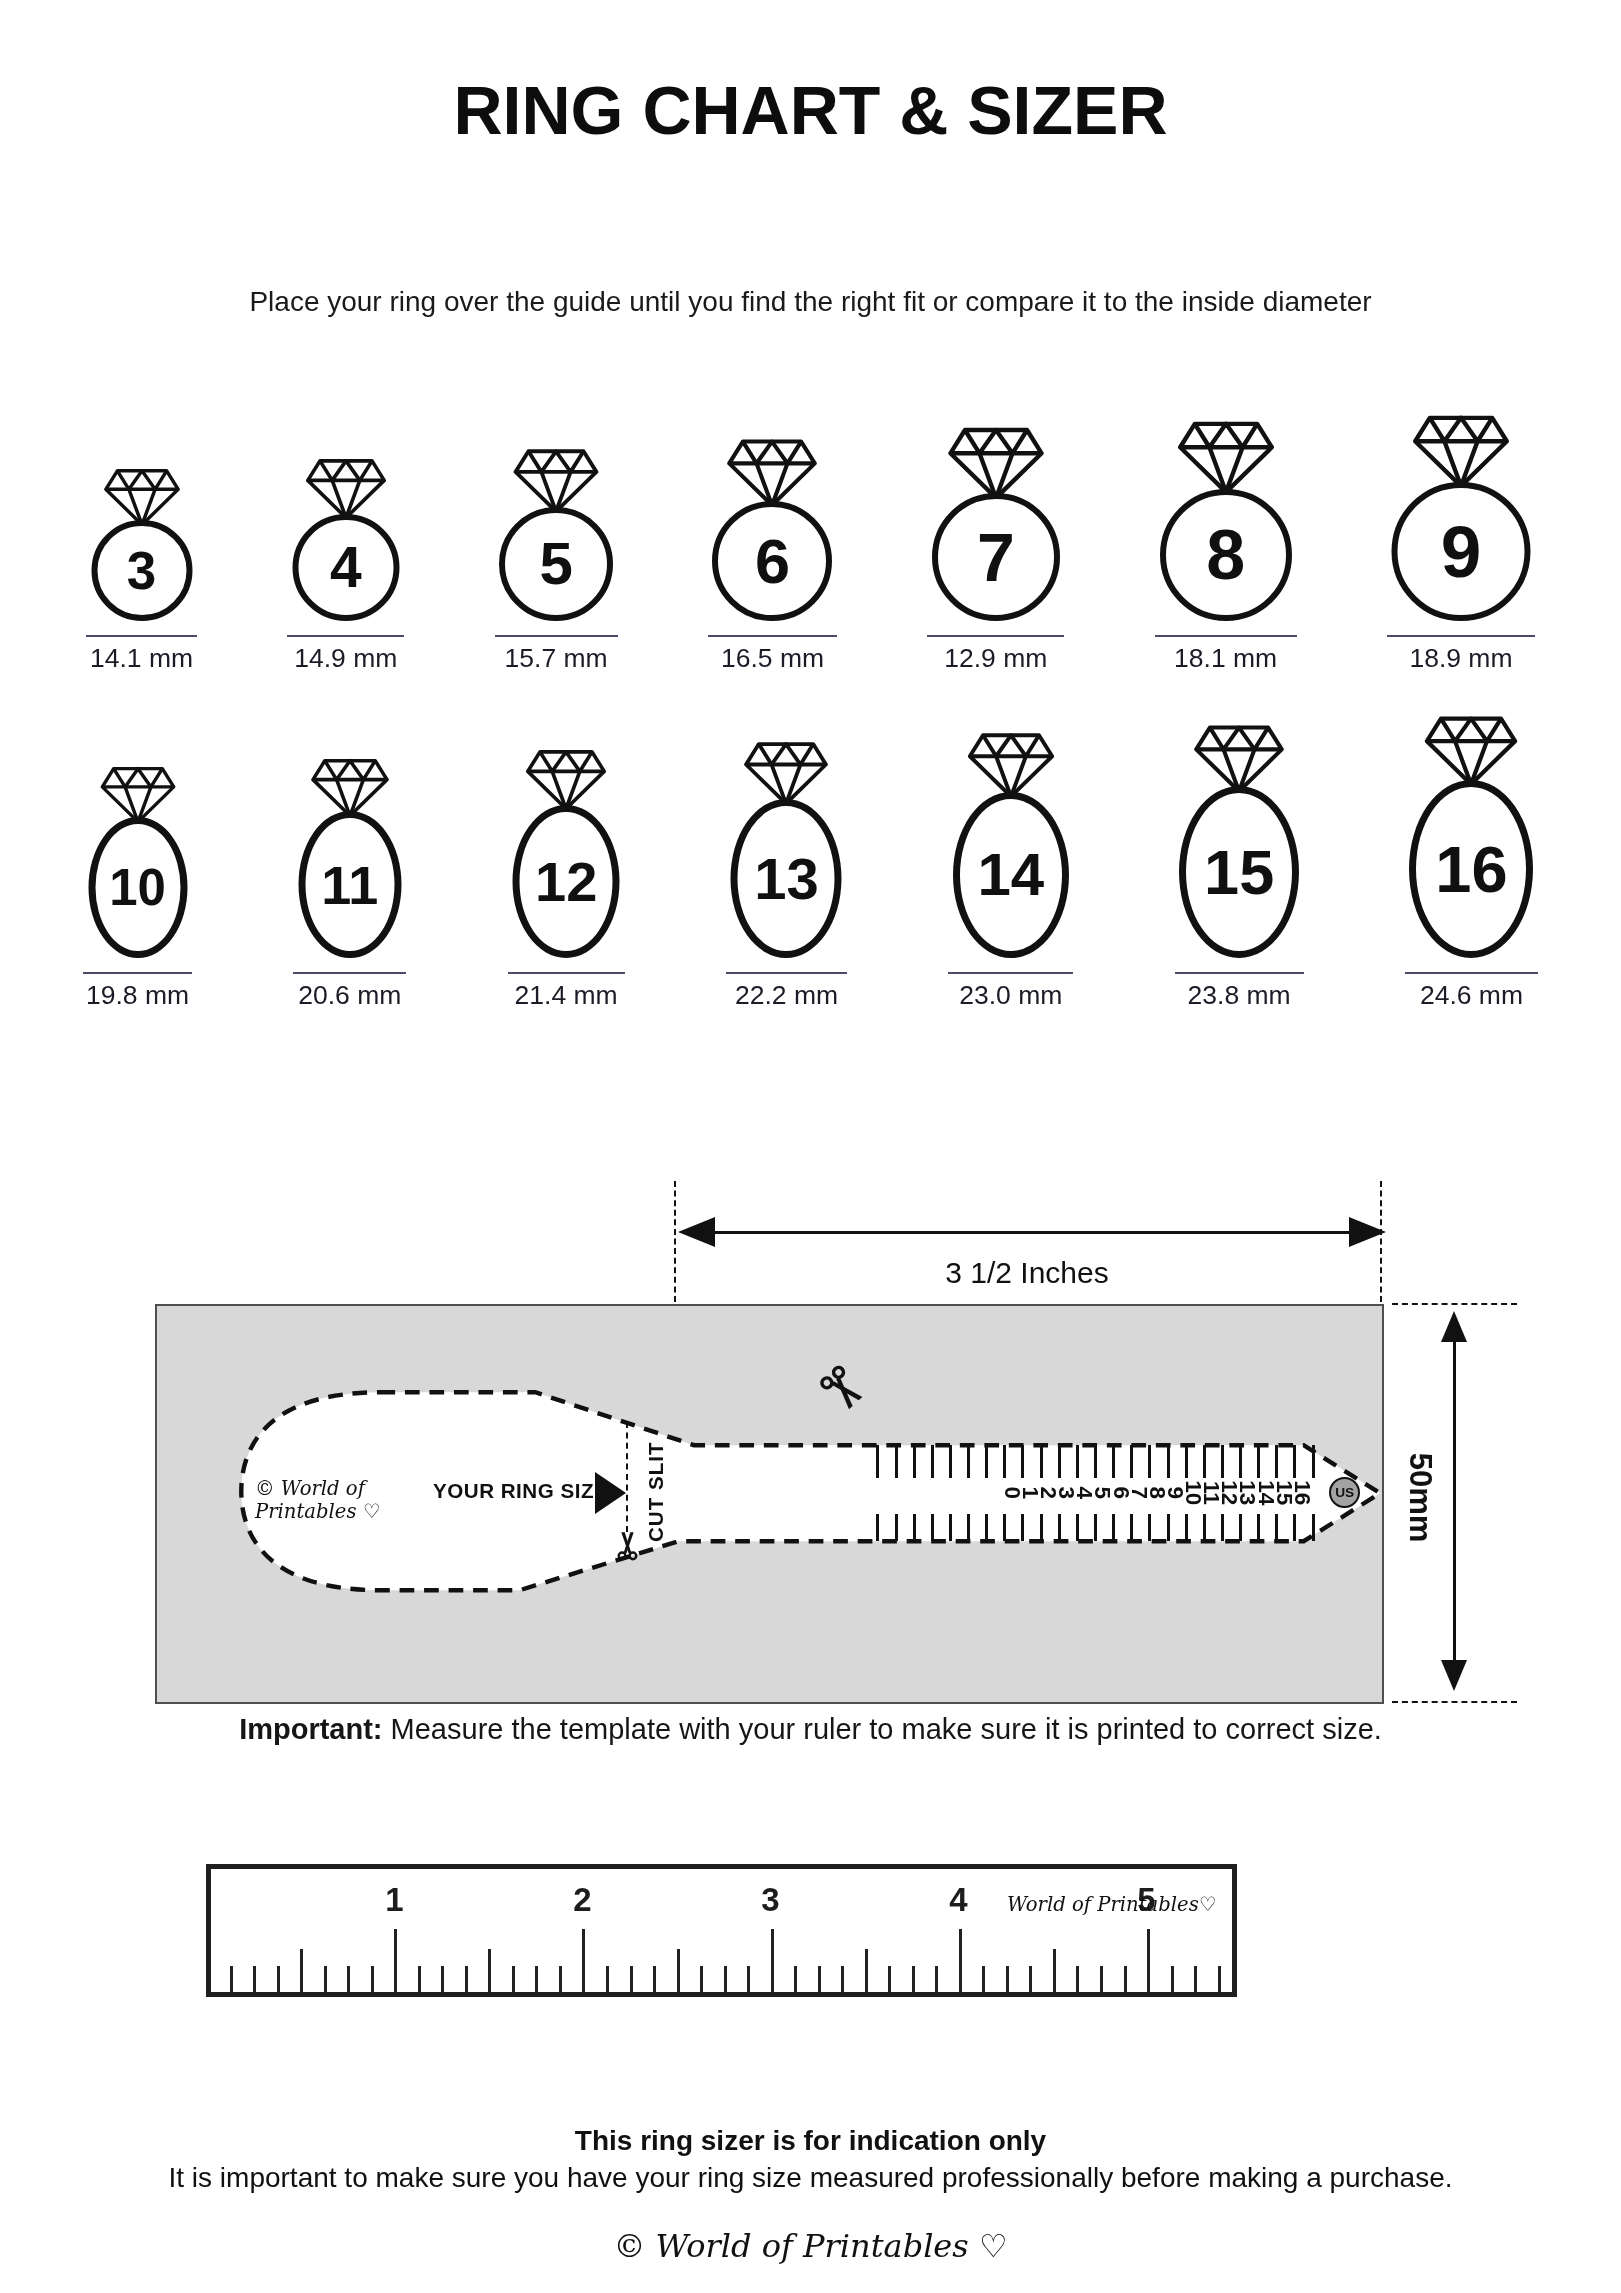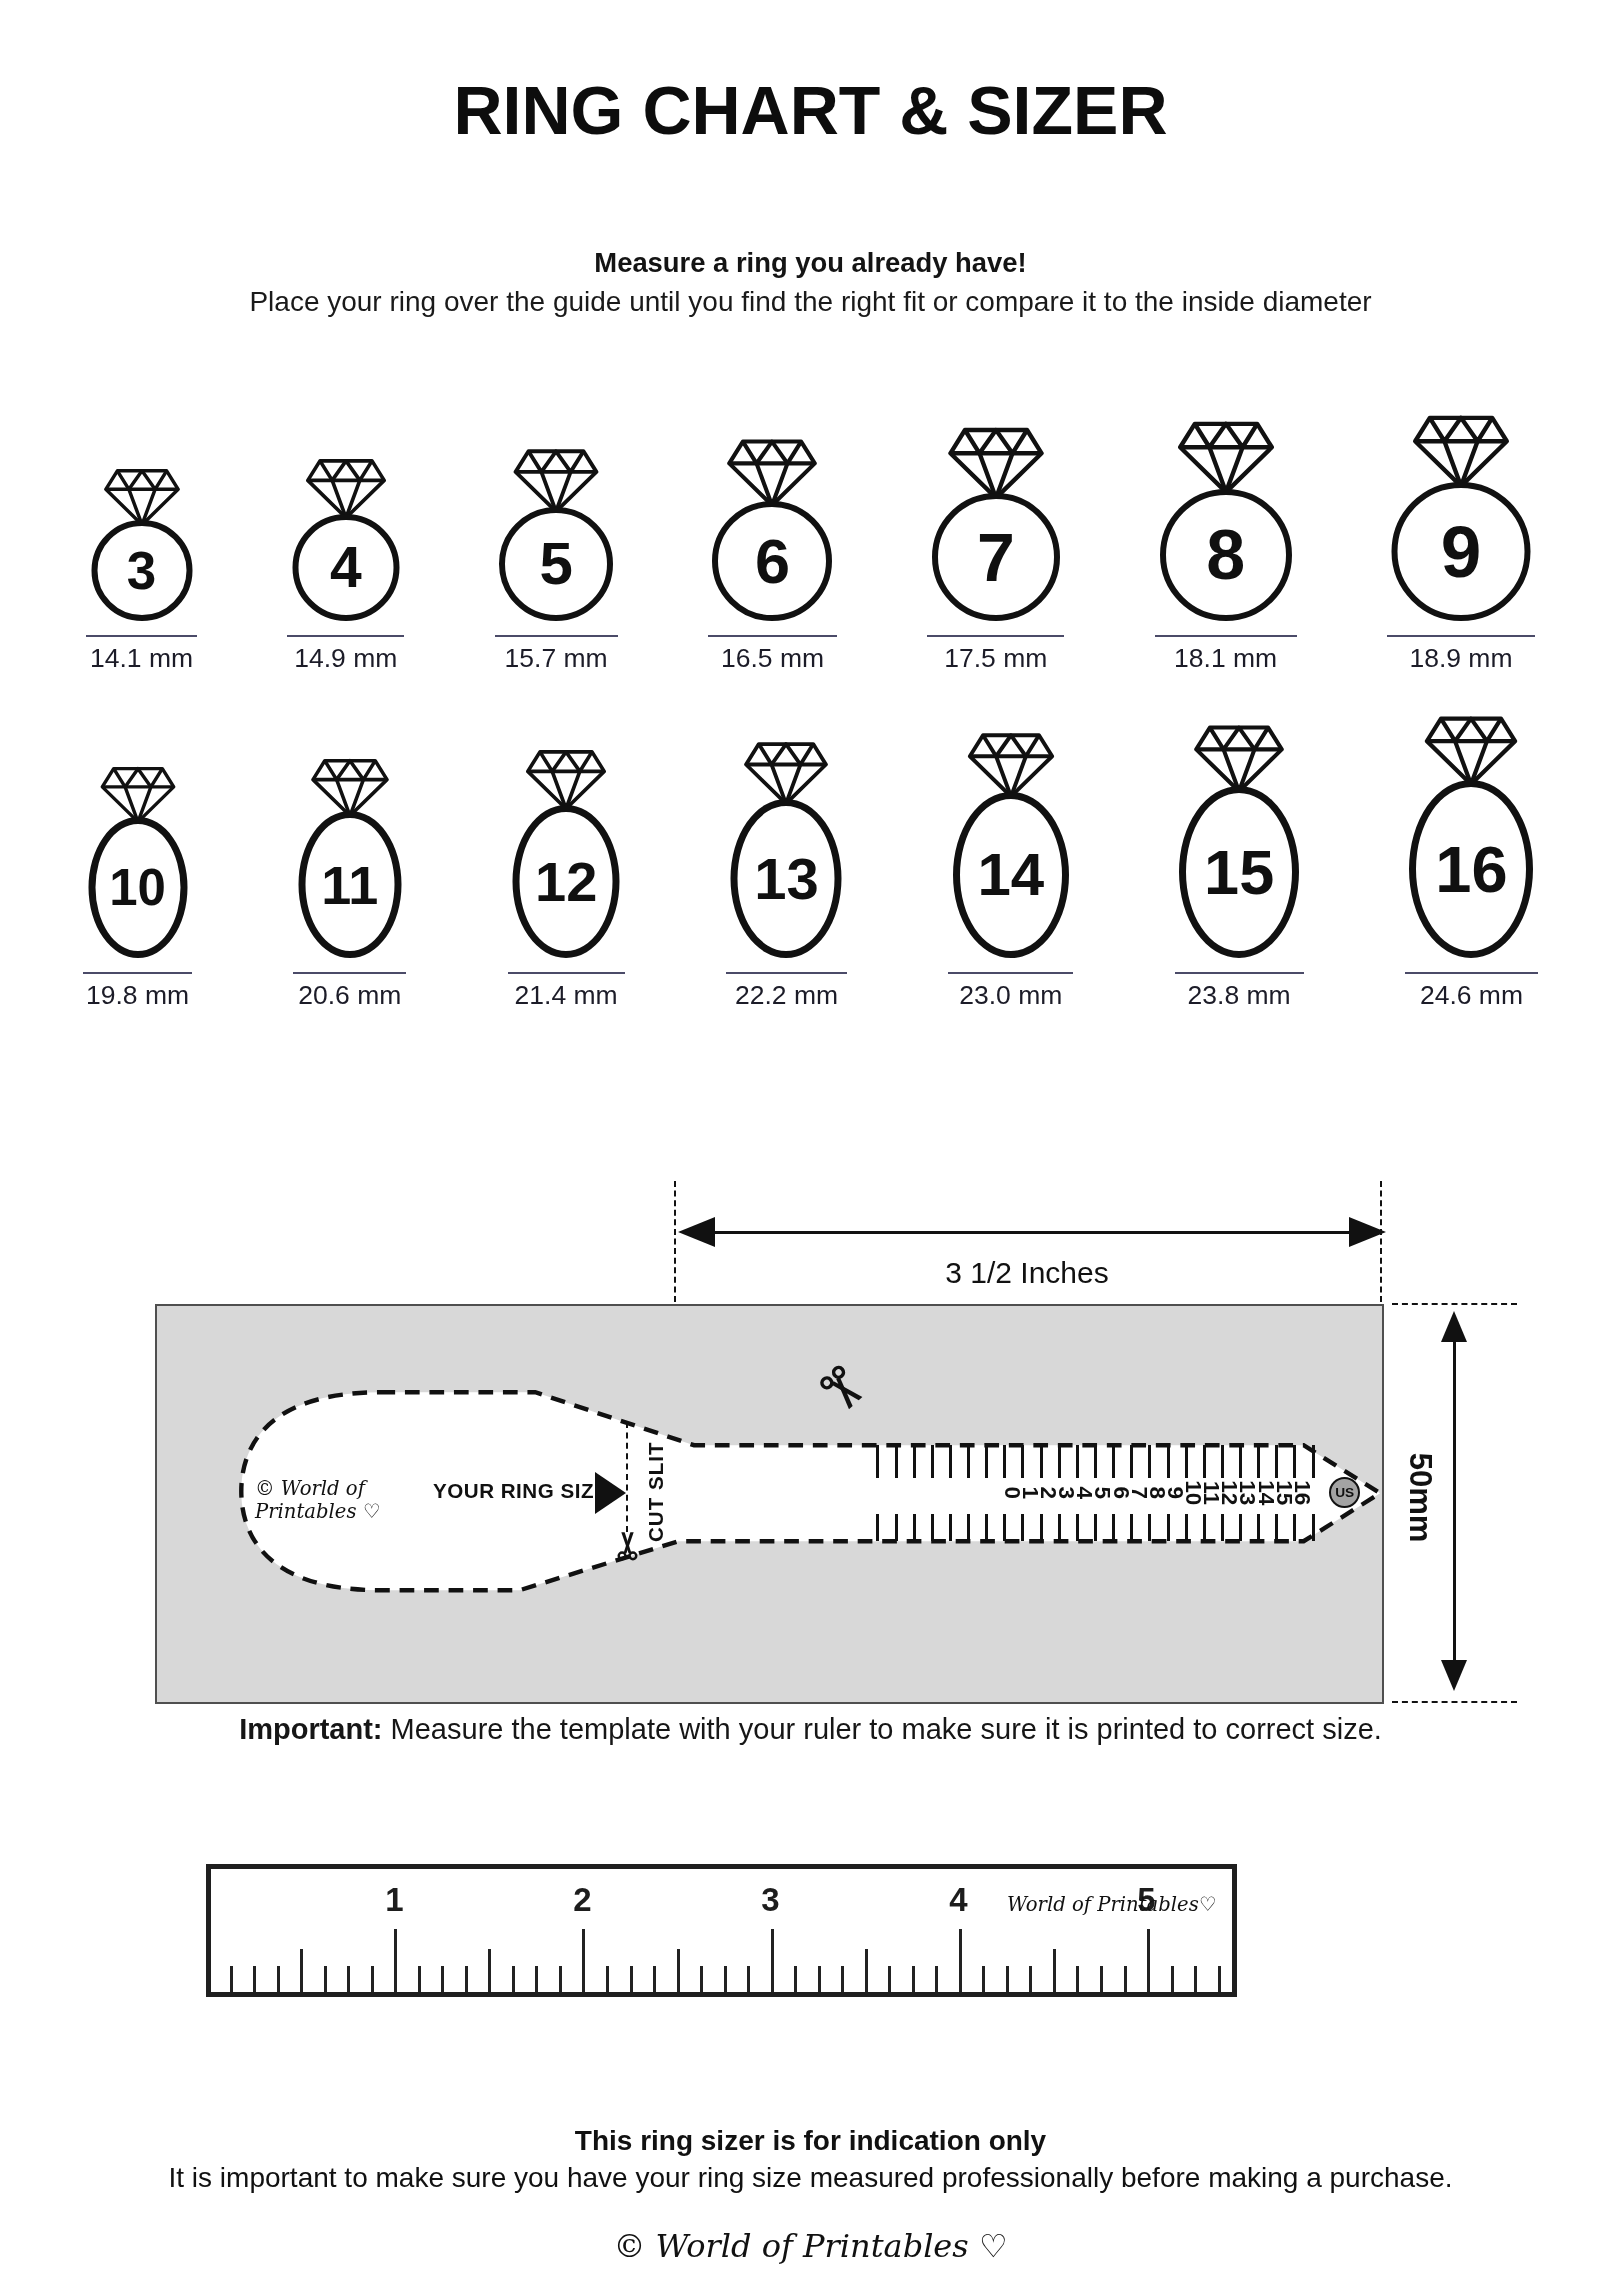--- a/index.html
+++ b/index.html
@@ -92,21 +92,20 @@
   .footer-heading{position:absolute;left:0;right:0;top:2125px;text-align:center;font-size:28px;font-weight:700;}
   .footer-text{position:absolute;left:0;right:0;top:2162px;text-align:center;font-size:28px;}
   .footer-brand{position:absolute;left:0;right:0;top:2227px;text-align:center;font-size:32px;}
 </style>
 </head>
 <body>
 
 <div class="page">
 
   <div class="title">RING CHART &amp; SIZER</div>
-  <div class="intro-heading">Measure a ring you already have!</div>
   <div class="intro-sub">Place your ring over the guide until you find the right fit or compare it to the inside diameter</div>
 
   <div class="ring-row row1" id="ring-row-0">
     <div class="ring-cell">
       <div class="ring-art" style="width: 103px; height: 155px;">
         <svg class="diamond" viewBox="0 0 100 80" fill="none" stroke="#111" stroke-width="4.5" stroke-linejoin="round" width="77" height="62">
           <path d="M18,6 L82,6 L97,30 L50,76 L3,30 Z"></path>
           <path d="M3,30 L97,30"></path>
           <path d="M18,6 L33,30 L50,6 L67,30 L82,6"></path>
           <path d="M33,30 L50,76 M67,30 L50,76"></path>
@@ -173,21 +172,21 @@
           <path d="M18,6 L82,6 L97,30 L50,76 L3,30 Z"></path>
           <path d="M3,30 L97,30"></path>
           <path d="M18,6 L33,30 L50,6 L67,30 L82,6"></path>
           <path d="M33,30 L50,76 M67,30 L50,76"></path>
         </svg>
         <div class="band" style="width: 116px; height: 116px; border-width: 6.9px;">
           <span class="ring-num" style="font-size: 68px;">7</span>
         </div>
       </div>
       <div class="underline" style="width: 137px;"></div>
-      <div class="mm">17.5 mm</div>
+      <div class="mm">12.9 mm</div>
     </div>
 
     <div class="ring-cell">
       <div class="ring-art" style="width: 134px; height: 203px;">
         <svg class="diamond" viewBox="0 0 100 80" fill="none" stroke="#111" stroke-width="4.5" stroke-linejoin="round" width="98" height="78">
           <path d="M18,6 L82,6 L97,30 L50,76 L3,30 Z"></path>
           <path d="M3,30 L97,30"></path>
           <path d="M18,6 L33,30 L50,6 L67,30 L82,6"></path>
           <path d="M33,30 L50,76 M67,30 L50,76"></path>
         </svg>

